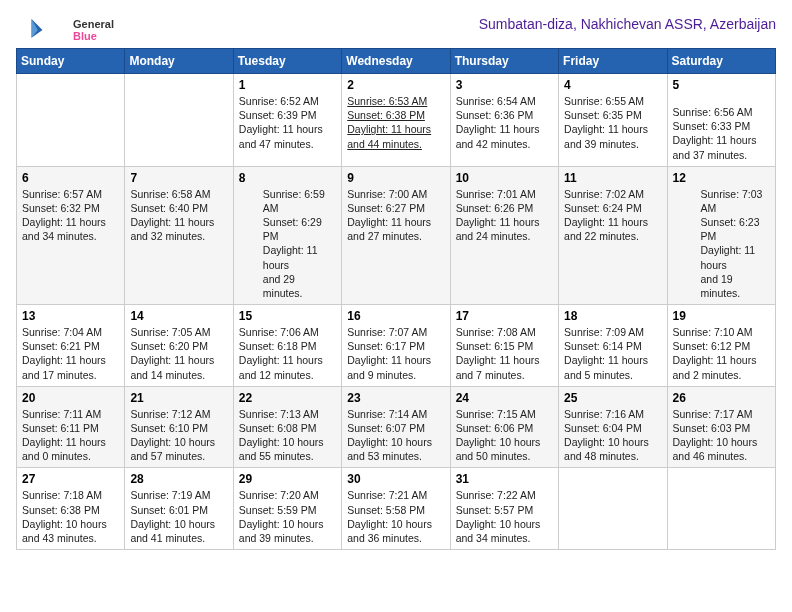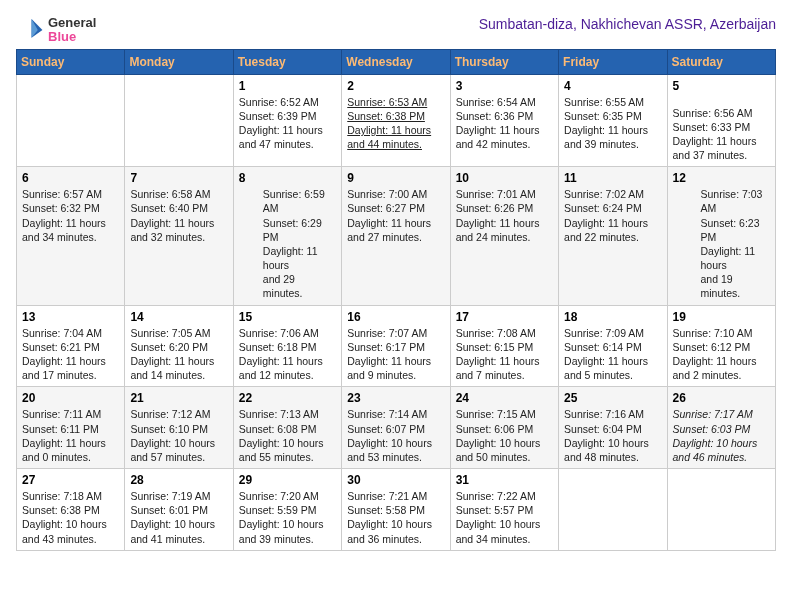--- a/index.html
+++ b/index.html
@@ -17,23 +17,24 @@
       margin-bottom: 4px;
     }
     .logo {
       display: flex;
       align-items: center;
       gap: 4px;
     }
     .logo-text {
       display: flex;
       flex-direction: column;
-      font-size: 13px;
+      font-size: 11px;
       font-weight: bold;
       line-height: 1.1;
+      margin-left: 25px;
     }
     .logo-general { color: #333; }
     .logo-blue { color: #ec4899; }
     .logo-icon {
       width: 28px;
       height: 28px;
     }
     .month-title {
       font-size: 36px;
       font-weight: bold;
@@ -46,21 +47,21 @@
       color: #4c1d95;
       margin-bottom: 10px;
     }
     .calendar {
       width: 100%;
       border-collapse: collapse;
       font-size: 11px;
     }
     .calendar th {
       background: #2563b0;
-      color: #fdba74;
+      color: #ffffff;
       padding: 5px 4px;
       text-align: left;
       font-size: 12px;
       border: 1px solid #1a4a8a;
     }
     .calendar td {
       border: 1px solid #ccc;
       padding: 4px 5px;
       vertical-align: top;
       width: calc(100% / 7);
@@ -294,21 +295,21 @@
         </td>
         <td>
           <div class="day-num">25</div>
           <div class="day-info" style="white-space: pre-line;">Sunrise: 7:16 AM
 Sunset: 6:04 PM
 Daylight: 10 hours
 and 48 minutes.</div>
         </td>
         <td>
           <div class="day-num">26</div>
-          <div class="day-info" style="white-space: pre-line; font-style: italic;">Sunrise: 7:17 AM
+          <div class="day-info" style="white-space: pre-line;">Sunrise: 7:17 AM
 Sunset: 6:03 PM
 Daylight: 10 hours
 and 46 minutes.</div>
         </td>
       </tr>
       <tr>
         <td>
           <div class="day-num">27</div>
           <div class="day-info" style="white-space: pre-line;">Sunrise: 7:18 AM
 Sunset: 6:38 PM

